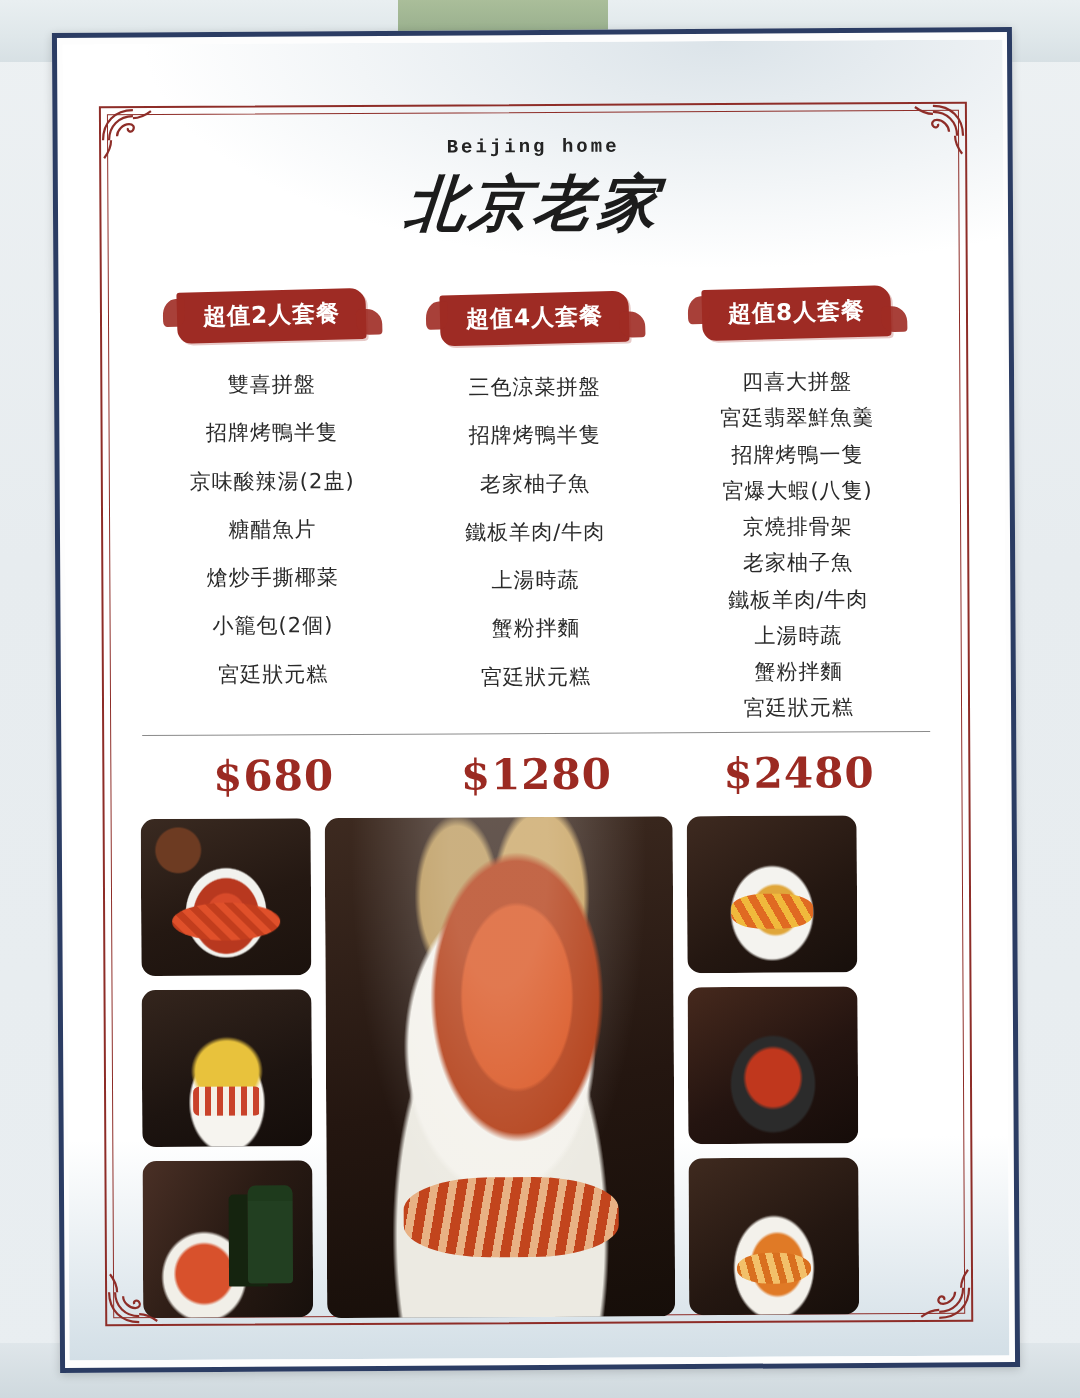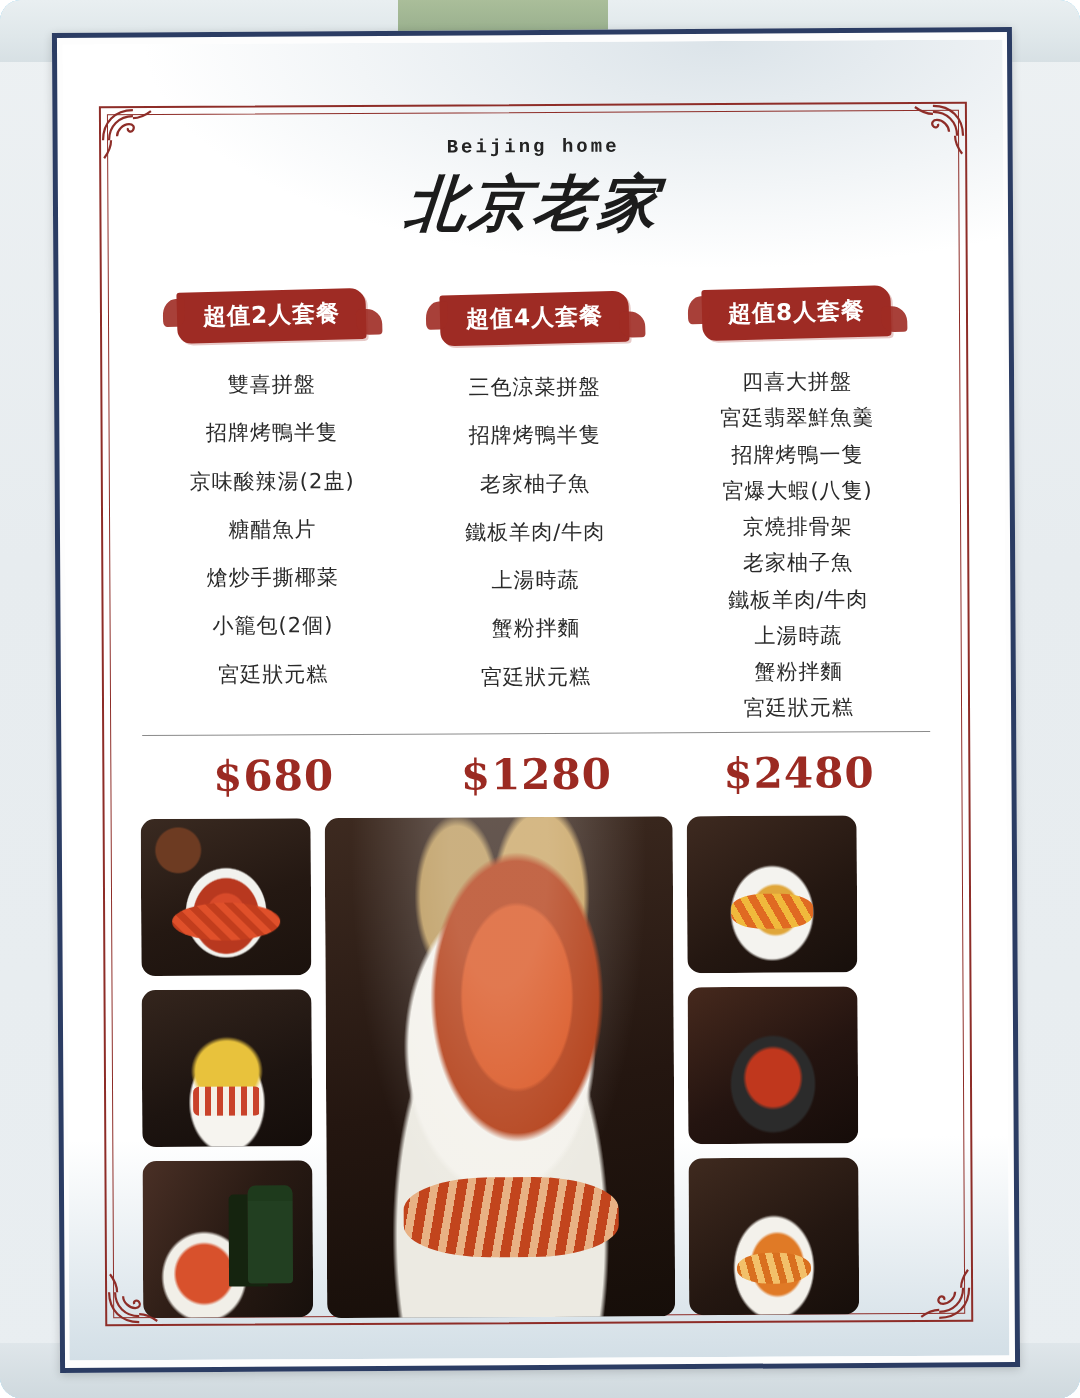--- a/index.html
+++ b/index.html
@@ -7,21 +7,20 @@
     margin: 0; padding: 0;
     width: 1080px; height: 1398px;
     font-family: "Liberation Sans", sans-serif;
     background: #ffffff;
   }
   #page {
     position: relative;
     width: 1080px; height: 1398px;
     overflow: hidden;
     background: #0ea5e9;
-    border-radius: 21px;
   }
   
   .backdrop {
     position: absolute; inset: 0;
     background:
       linear-gradient(180deg, #edf1f3 0%, #e7ecef 40%, #e9eef1 100%);
   }
   .backdrop-top {
     position: absolute; left: 0; top: 0; width: 1080px; height: 62px;
     background: linear-gradient(180deg,#e9eff1 0%, #dfe7ea 60%, #d7e0e4 100%);

